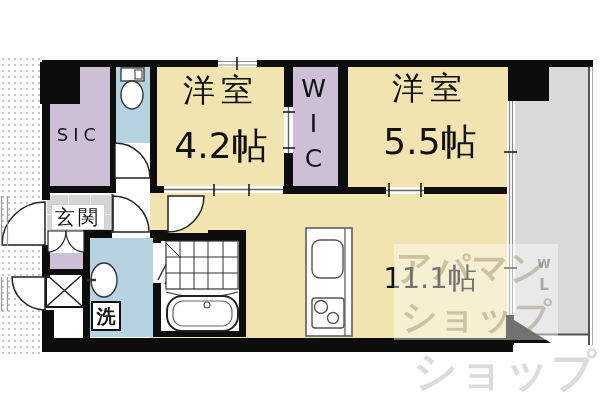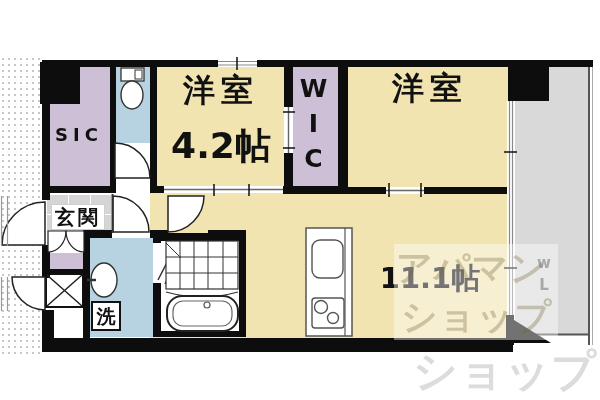--- a/index.html
+++ b/index.html
@@ -11,21 +11,21 @@
   .room{position:absolute;}
   .room-floor{background:#f2e4b0;}
   .lavender{background:#cdc0d6;}
   .blue{background:#b7d3e2;}
   .balcony{background:#d9d9d9;}
   .tile{background:#d5d5d5;
         background-image:linear-gradient(#ffffff 1.5px,transparent 1.5px),
                          linear-gradient(90deg,#ffffff 1.5px,transparent 1.5px);
         background-size:22px 20px;}
   .wall{position:absolute;background:#0d0d0d;}
-  .label{position:absolute;color:#111;font-weight:bold;white-space:nowrap;line-height:1;}
+  .label{position:absolute;color:#111;font-weight:normal;white-space:nowrap;line-height:1;}
   .centered{text-align:center;}
   .vert{writing-mode:vertical-rl;text-orientation:upright;}
   .chipbg{background:#fff;padding:2px 3px;box-shadow:0 0 0 1px #cfcfcf;}
   .laundry-box{position:absolute;left:91px;top:301px;width:26px;height:26px;background:#fff;
                border:2px solid #111;color:#111;font-weight:bold;font-size:19px;
                text-align:center;line-height:26px;}
   .svg-overlay{position:absolute;left:0;top:0;}
   .wm{position:absolute;font-weight:bold;line-height:1;pointer-events:none;}
   .wm-box{background:rgba(255,255,255,0.42);}
   .wm-dark{color:rgba(118,104,58,0.33);font-size:36px;letter-spacing:1px;text-align:right;}
@@ -140,20 +140,21 @@
     <path d="M112.5,194 V233" stroke="#333" stroke-width="2"></path>
     <path d="M1.5,196 V246 M7.5,196 V246" stroke="#999" stroke-width="1.2"></path>
     <path d="M1.5,277 V311 M7.5,277 V311" stroke="#999" stroke-width="1.2"></path>
   </svg>
 
   <div class="label centered" style="left:48px;top:126px;width:62px;font-size:18px;letter-spacing:5px;text-align:center;">SIC</div>
   <div class="label centered" style="left:155px;top:74px;width:132px;font-size:32px;letter-spacing:6px;">洋室</div>
   <div class="label centered" style="left:150px;top:128px;width:142px;font-size:36px;">4.2帖</div>
   <div class="label vert" style="left:301px;top:74px;height:112px;font-size:25px;letter-spacing:6px;">WIC</div>
   <div class="label centered" style="left:360px;top:72px;width:140px;font-size:32px;letter-spacing:6px;">洋室</div>
+  <div class="label centered" style="left:355px;top:124px;width:150px;font-size:36px;">5.5帖</div>
   <div class="label centered" style="left:355px;top:264px;width:150px;font-size:29px;">11.1帖</div>
   <div class="label chipbg" style="left:52px;top:205px;font-size:20px;letter-spacing:3px;">玄関</div>
   <div class="laundry-box"><span>洗</span></div>
 
   <div class="wm wm-box" style="left:394px;top:244px;width:164px;height:96px;"></div>
   <div class="wm wm-dark" style="left:396px;top:250px;">アパマン</div>
   <div class="wm wm-dark" style="left:401px;top:299px;">ショップ</div>
   <div class="wm wm-light" style="left:413px;top:349px;">ショップ</div>
   <div class="wm wm-side" style="left:536px;top:254px;height:70px;">wL</div>
 

